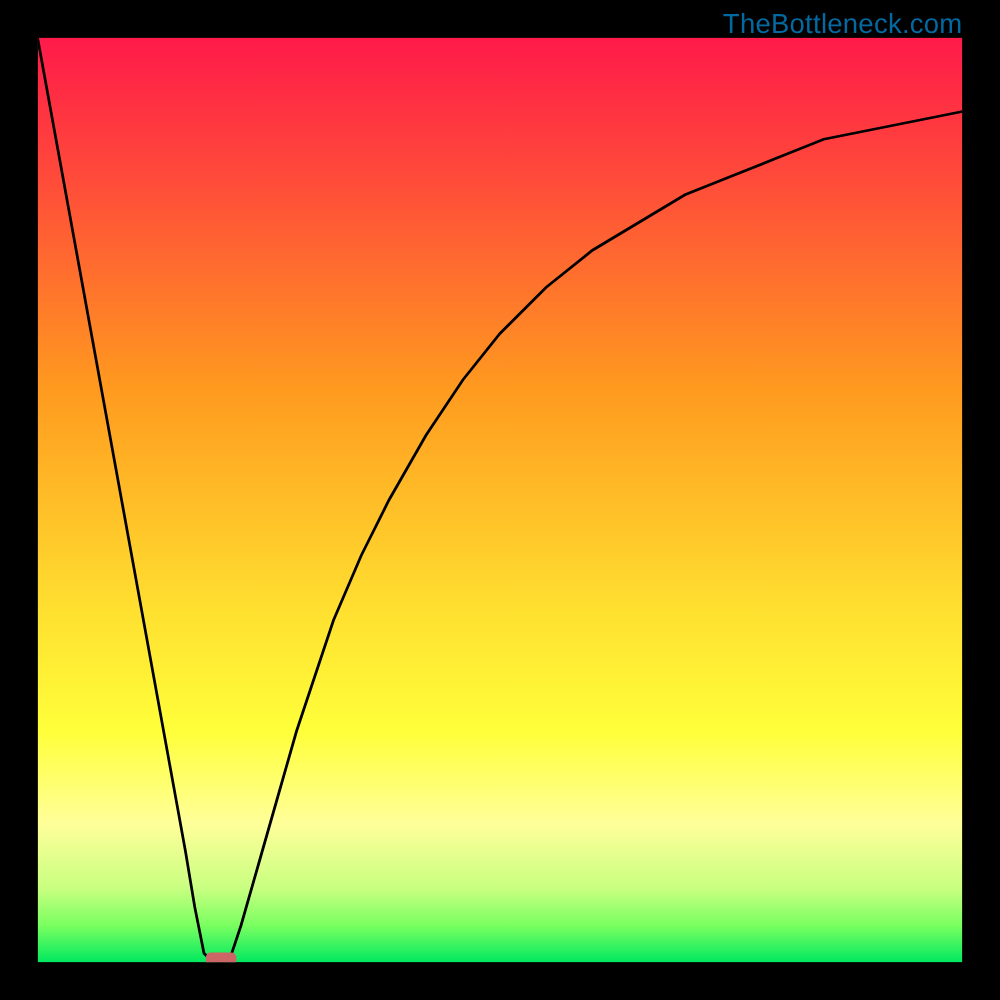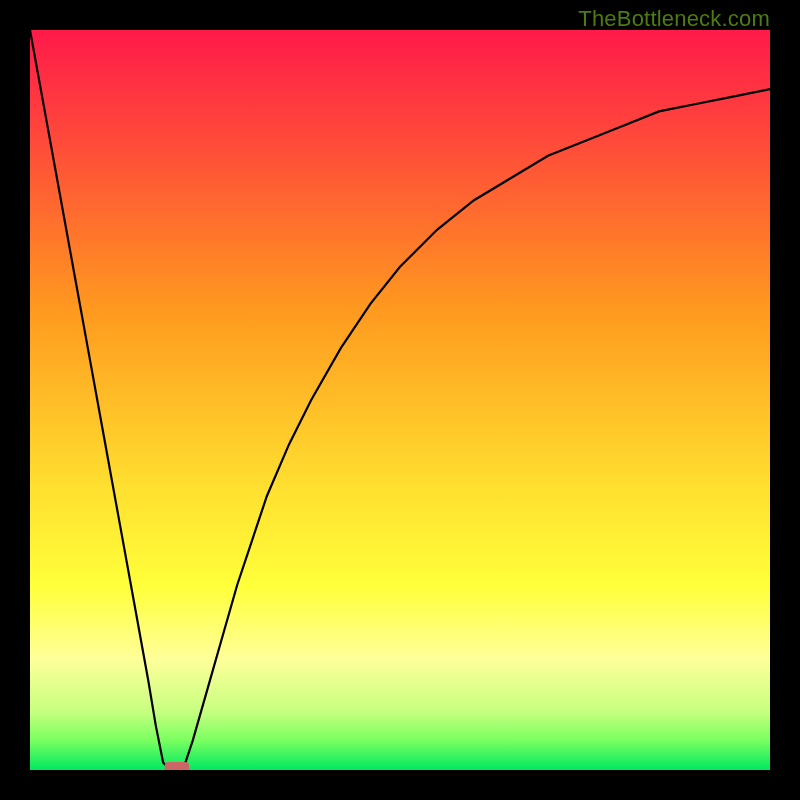--- a/index.html
+++ b/index.html
@@ -30,21 +30,21 @@
     inset: 0;
   }
   .curve {
     position: absolute;
     inset: 0;
   }
   .watermark {
     position: absolute;
     top: 6px;
     right: 30px;
-    color: #4d7c0f;
+    color: #0369a1;
     font-size: 22px;
     letter-spacing: 0.2px;
     font-weight: 400;
   }
 </style>
 </head>
 <body>
 
 <div class="frame">
   <div class="watermark">TheBottleneck.com</div>

